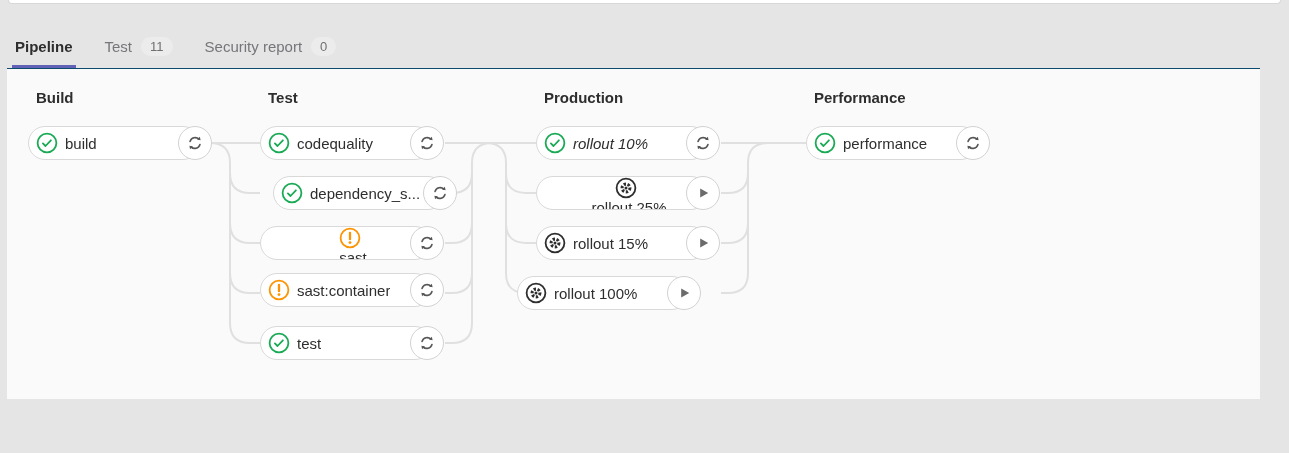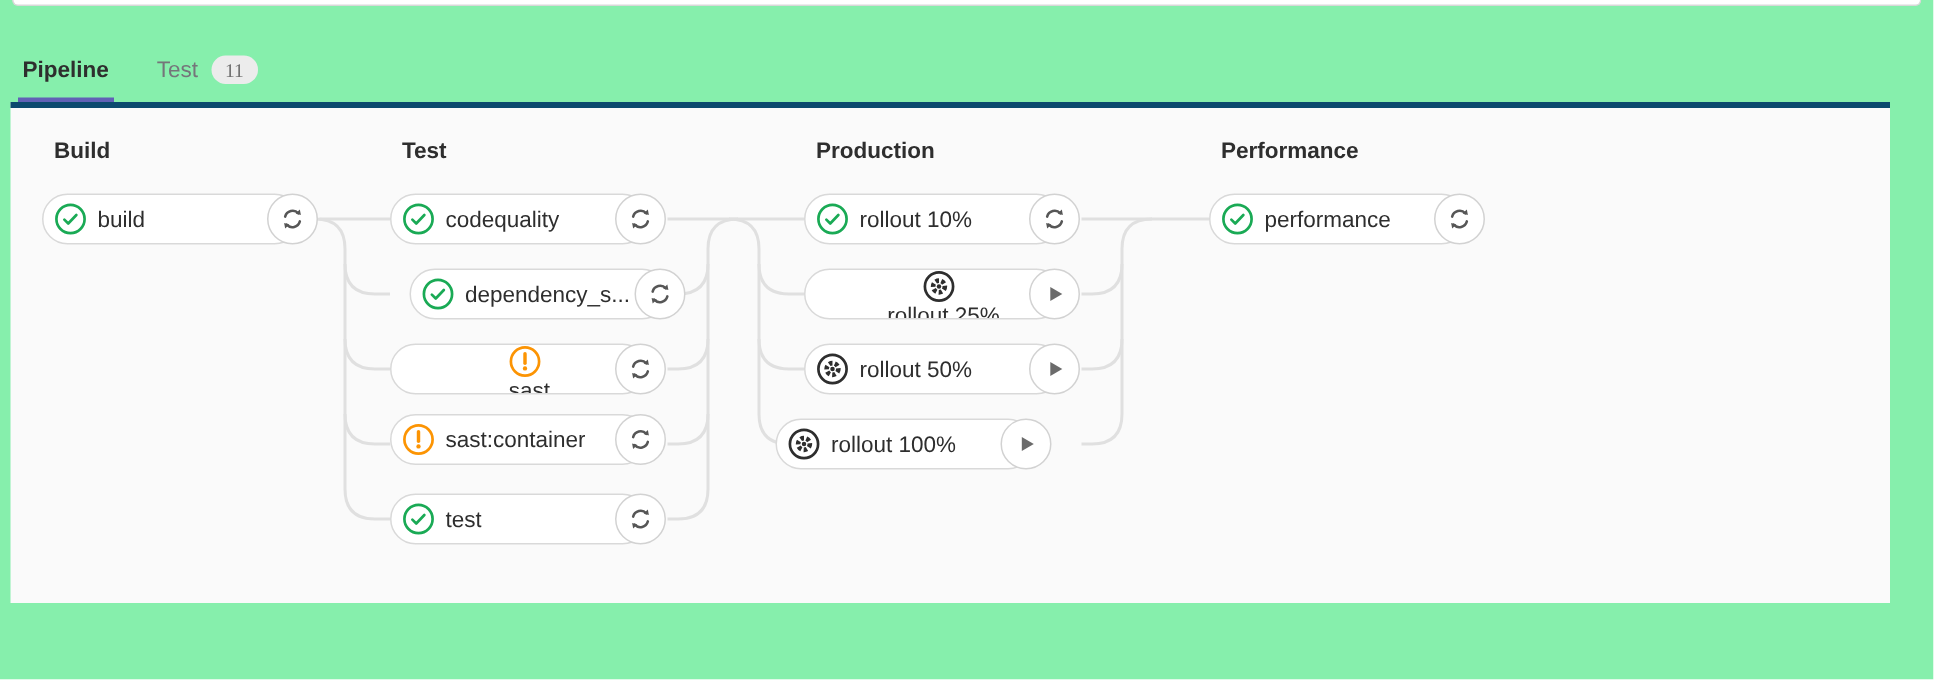--- a/index.html
+++ b/index.html
@@ -1,33 +1,33 @@
 <!DOCTYPE html>
 <html><head>
 <meta charset="utf-8">
 <style>
   html,body{margin:0;padding:0;background:#fff;}
   body{font-family:"Liberation Sans","DejaVu Sans",sans-serif;color:#2e2e2e;}
-  .page{position:relative;width:1289px;height:453px;overflow:hidden;background:#86efac;}
+  .page{position:relative;width:1289px;height:453px;overflow:hidden;background:#e5e5e5;}
 
   
   .top-card-edge{margin:0 8px;height:3px;background:#fff;
     border:1px solid #d8d8d8;border-top:none;border-radius:0 0 4px 4px;}
 
   
   .tabs{display:flex;align-items:stretch;height:40px;margin:24px 0 0 12px;gap:26px;}
   .tab{display:flex;align-items:center;gap:9px;font-size:15px;color:#75757a;
     cursor:pointer;padding:0 3px;border-bottom:3px solid transparent;user-select:none;}
   .tab.active{color:#2e2e2e;font-weight:bold;}
   .tab-badge{background:#ececec;color:#707070;font-size:13px;font-weight:normal;
-    border-radius:10px;padding:1px 9px;line-height:17px;font-family:Liberation Serif, serif;}
+    border-radius:10px;padding:1px 9px;line-height:17px;}
 
   
   .graph-panel{position:relative;margin-left:7px;width:1253px;height:330px;
-    background:#fafafa;border-top:4px solid #0c4a6e;}
+    background:#fafafa;border-top:1px solid #0c4a6e;}
   #connectors{position:absolute;left:0;top:0;}
 
   .stage-name{position:absolute;top:20px;margin:0;font-size:15px;font-weight:bold;color:#2e2e2e;}
 
   .job{position:absolute;width:172px;height:34px;box-sizing:border-box;background:#fff;
     border:1px solid #d9d9d9;border-radius:17px;display:flex;align-items:center;
     padding-left:7px;cursor:pointer;}
   .job-label{font-size:15px;color:#2e2e2e;margin-left:7px;white-space:nowrap;overflow:hidden;}
   .status-icon{display:flex;align-items:center;}
   .action-btn{position:absolute;right:-13px;top:-1px;width:34px;height:34px;box-sizing:border-box;
@@ -40,20 +40,24 @@
 <div class="page">
   <div class="top-card-edge"></div>
 
   <nav class="tabs" id="tabs">
       <a class="tab active" style="border-bottom-color: rgb(97, 97, 181);">
         <span>Pipeline</span>
       </a>
       <a class="tab">
         <span>Test</span>
         <span class="tab-badge">11</span>
+      </a>
+      <a class="tab">
+        <span>Security report</span>
+        <span class="tab-badge">0</span>
       </a>
     </nav>
 
   <section class="graph-panel" id="panel">
     <svg id="connectors" width="1253" height="330" viewBox="0 0 1253 330">
         <path d="M206 74H253" fill="none" stroke="#e0e0e0" stroke-width="2"></path>
         <path d="M203 74Q223 74 223 94V254Q223 274 243 274H253" fill="none" stroke="#e0e0e0" stroke-width="2"></path>
         <path d="M223 104Q223 124 243 124H253" fill="none" stroke="#e0e0e0" stroke-width="2"></path>
         <path d="M223 154Q223 174 243 174H253" fill="none" stroke="#e0e0e0" stroke-width="2"></path>
         <path d="M223 204Q223 224 243 224H253" fill="none" stroke="#e0e0e0" stroke-width="2"></path>
@@ -195,21 +199,21 @@
                   <path d="M3.1 6.4A5.2 5.2 0 0 1 11.9 4.2"></path>
                   <path d="M12.9 9.6A5.2 5.2 0 0 1 4.1 11.8"></path>
                 </g>
                 <path d="M12.9 1.7l.7 3.6-3.5-.9z" fill="#565656"></path>
                 <path d="M3.1 14.3l-.7-3.6 3.5.9z" fill="#565656"></path>
               </svg>
             </span>
           </button>
         </div>
         <h3 class="stage-name" style="left: 537px;">Production</h3>
-        <div class="job" style="left: 529px; top: 57px;">
+        <div class="job" style="left: 529px; top: 57px; font-style: italic;">
           <span class="status-icon">
             <svg width="22" height="22" viewBox="0 0 22 22">
               <circle cx="11" cy="11" r="9.4" fill="#fff" stroke="#1aaa55" stroke-width="1.8"></circle>
               <path d="M6.9 11.4l2.6 2.6 5.4-5.7" fill="none" stroke="#1aaa55" stroke-width="1.8" stroke-linecap="round" stroke-linejoin="round"></path>
             </svg>
           </span>
           <span class="job-label">rollout 10%</span>
           <button class="action-btn">
             <span style="display: flex;">
               <svg width="16" height="16" viewBox="0 0 16 16">
@@ -241,21 +245,21 @@
           </button>
         </div>
         <div class="job" style="left: 529px; top: 157px;">
           <span class="status-icon">
             <svg width="22" height="22" viewBox="0 0 22 22">
               <circle cx="11" cy="11" r="9.4" fill="#fff" stroke="#2e2e2e" stroke-width="1.8"></circle>
               <circle cx="11" cy="11" r="3.9" fill="none" stroke="#2e2e2e" stroke-width="3.1" stroke-dasharray="2.3 1.6"></circle>
               <circle cx="11" cy="11" r="1.5" fill="#2e2e2e"></circle>
             </svg>
           </span>
-          <span class="job-label">rollout 50%</span>
+          <span class="job-label">rollout 15%</span>
           <button class="action-btn">
             <span style="display: flex;">
               <svg width="16" height="16" viewBox="0 0 16 16">
                 <path d="M5.2 3.4v9.2l8-4.6z" fill="#6b6b6b"></path>
               </svg>
             </span>
           </button>
         </div>
         <div class="job" style="left: 510px; top: 207px;">
           <span class="status-icon">

